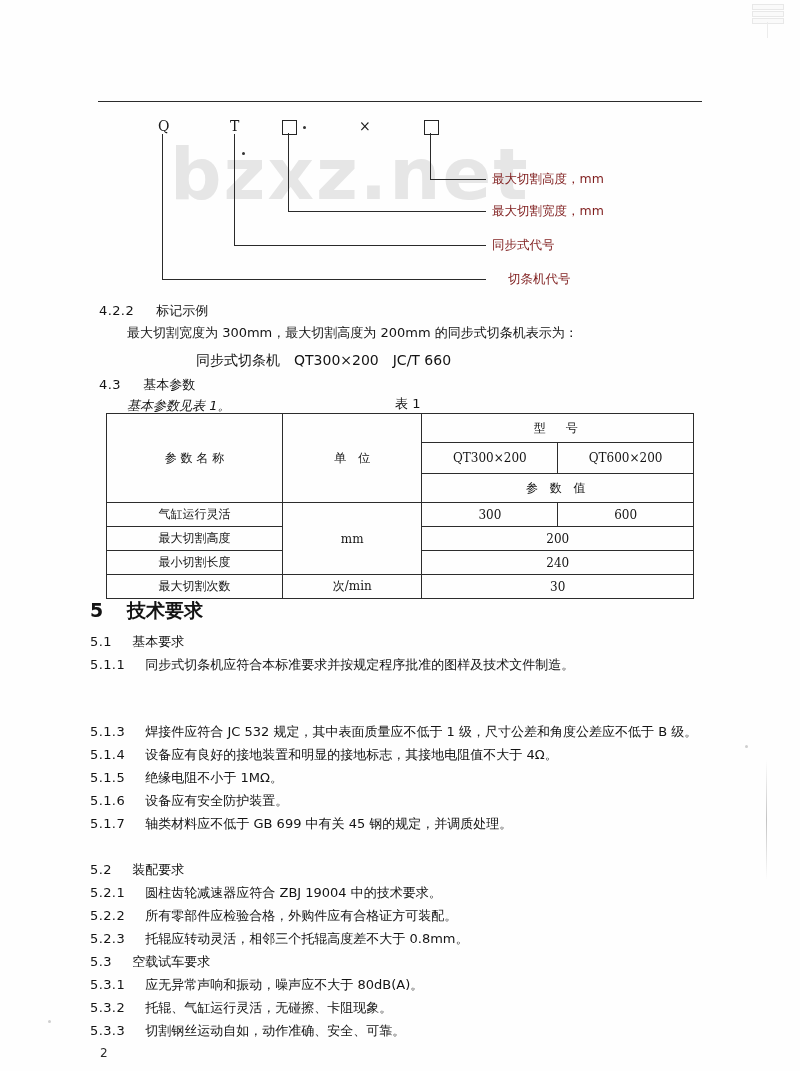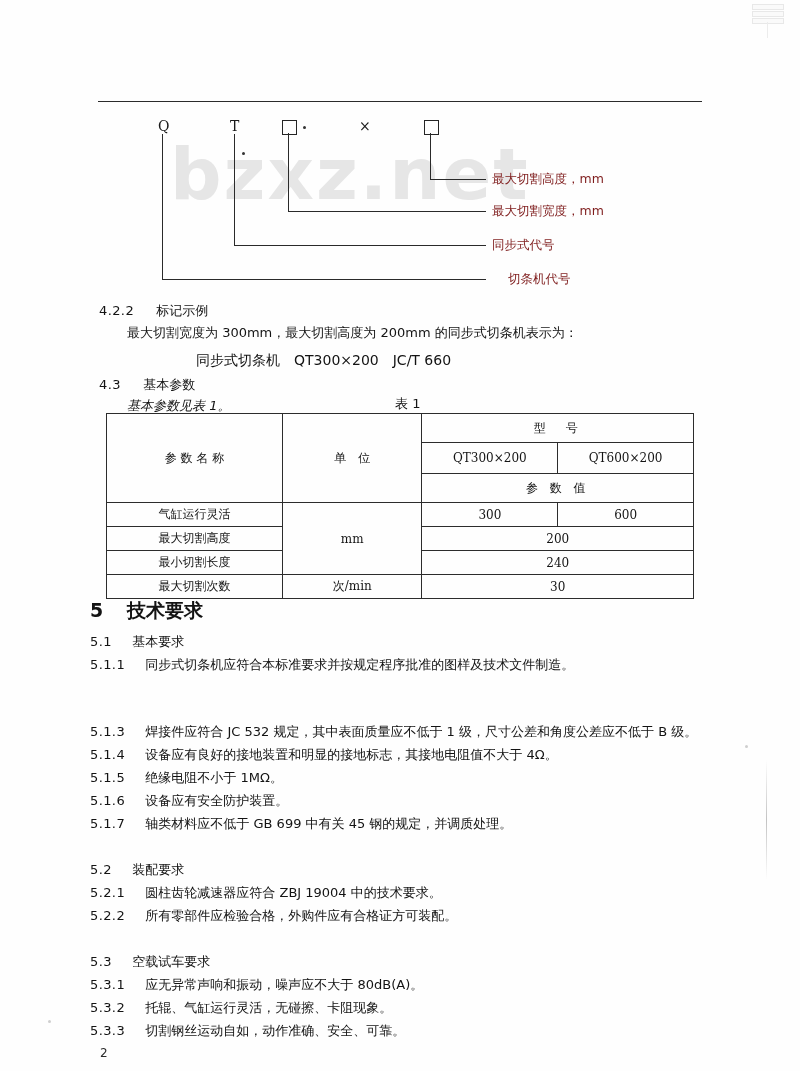--- a/index.html
+++ b/index.html
@@ -335,20 +335,25 @@
     <span style="display:inline-block;width:12px;"></span>
     <span>圆柱齿轮减速器应符合 ZBJ 19004 中的技术要求。</span>
   </div>
 
   <div class="clause t-body" style="left:90px; top:907px;">
     <span class="num">5.2.2</span>
     <span style="display:inline-block;width:12px;"></span>
     <span>所有零部件应检验合格，外购件应有合格证方可装配。</span>
   </div>
 
+  <div class="clause t-body" style="left:90px; top:930px;">
+    <span class="num">5.2.3</span>
+    <span style="display:inline-block;width:12px;"></span>
+    <span>托辊应转动灵活，相邻三个托辊高度差不大于 0.8mm。</span>
+  </div>
 
   <div class="clause t-body" style="left:90px; top:953px;">
     <span class="num">5.3</span>
     <span style="display:inline-block;width:12px;"></span>
     <span>空载试车要求</span>
   </div>
 
   <div class="clause t-body" style="left:90px; top:976px;">
     <span class="num">5.3.1</span>
     <span style="display:inline-block;width:12px;"></span>

